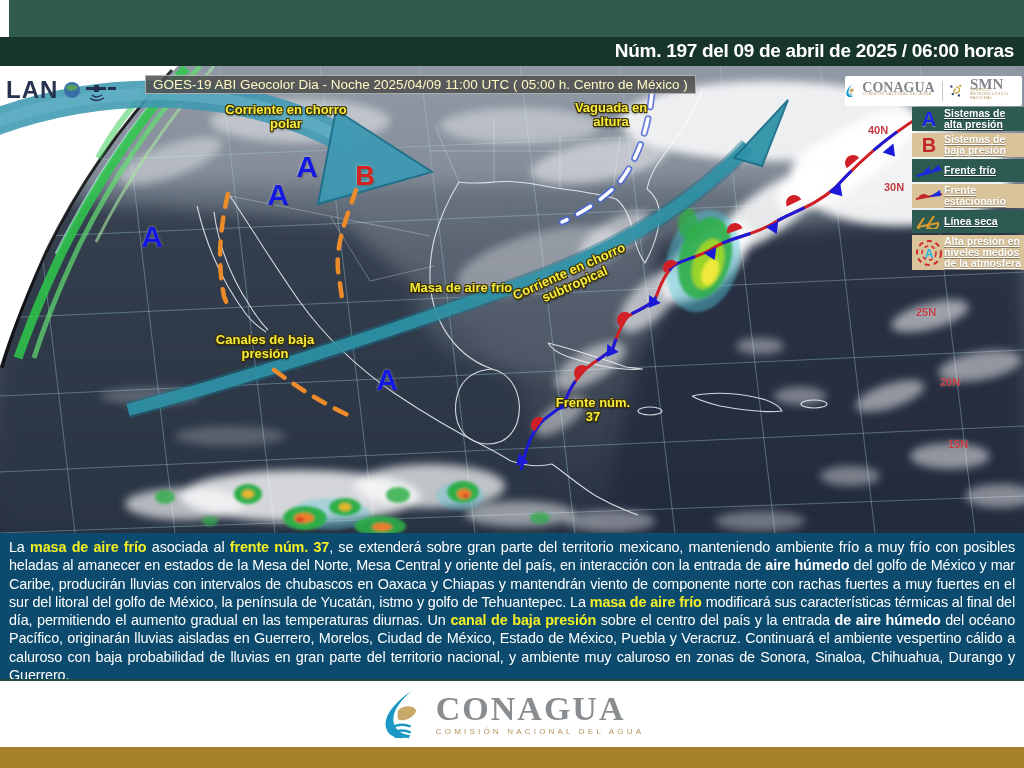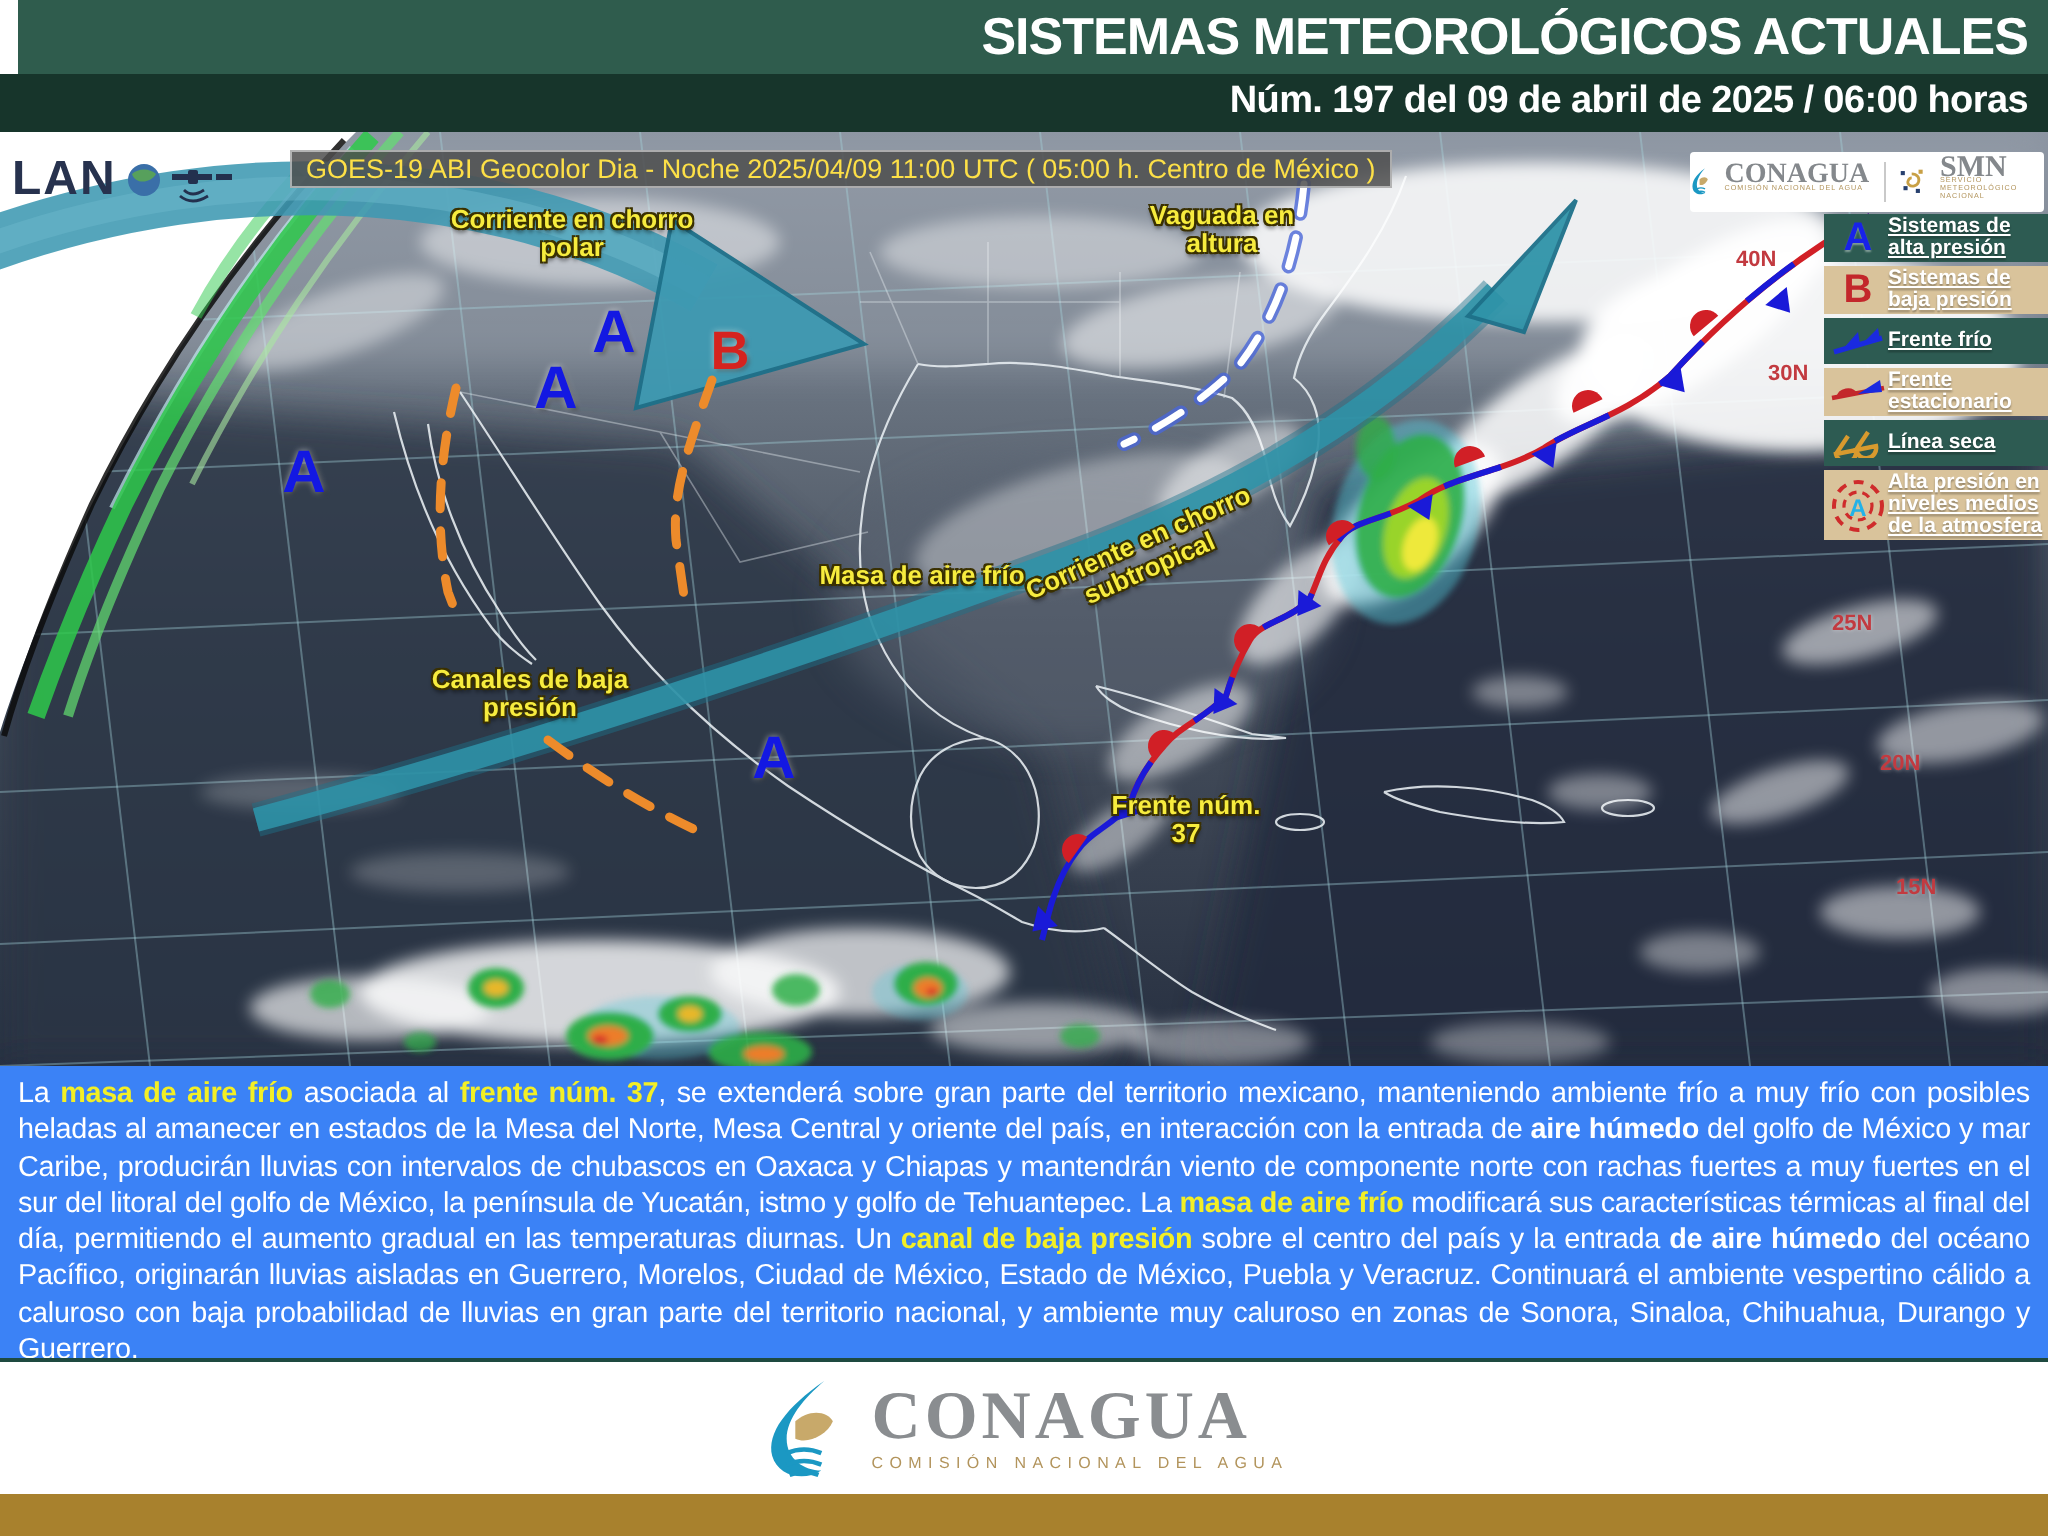--- a/index.html
+++ b/index.html
@@ -10,21 +10,21 @@
   .top-notch{position:absolute;left:0;top:0;width:9px;height:37px;background:#ffffff;}
   .top-title{position:absolute;right:10px;top:3px;color:#fff;font-size:26px;font-weight:bold;
              letter-spacing:-0.5px;white-space:nowrap;}
   .sub-bar{position:absolute;left:0;top:37px;width:1024px;height:29px;background:#17352b;}
   .sub-title{position:absolute;right:10px;top:3px;color:#fff;font-size:19px;font-weight:bold;
              letter-spacing:-0.3px;white-space:nowrap;}
   
   .map{position:absolute;left:0;top:66px;width:1024px;height:467px;background:#46505f;}
   .map svg.art{position:absolute;left:0;top:0;}
   .map-caption{position:absolute;left:145px;top:9px;background:rgba(78,78,78,.85);
-               color:#fde047;font-size:13.5px;padding:1px 7px;white-space:nowrap;
+               color:#fef9c3;font-size:13.5px;padding:1px 7px;white-space:nowrap;
                border:1px solid rgba(255,255,255,.5);}
   .lanot{position:absolute;left:6px;top:10px;display:flex;align-items:center;gap:4px;}
   .lanot-txt{font-size:24px;font-weight:bold;color:#27324e;letter-spacing:1px;}
   
   .mlbl{position:absolute;color:#f7ec3e;font-weight:bold;font-size:13px;line-height:14px;
         text-align:center;
         text-shadow:-1px -1px 0 #3a3000,1px -1px 0 #3a3000,-1px 1px 0 #3a3000,1px 1px 0 #3a3000,0 2px 2px rgba(0,0,0,.6);}
   .mark{position:absolute;font-size:30px;font-weight:bold;transform:translate(-50%,-50%);
         text-shadow:0 0 3px rgba(255,255,255,.55),1px 1px 2px rgba(0,0,0,.5);}
   .mark.a{color:#1318e2;}
@@ -43,21 +43,21 @@
   .lg-row{display:flex;align-items:center;min-height:21px;padding:1px 2px;}
   .lg-row.g{background:#2d5b52;}
   .lg-row.t{background:#d9c39b;}
   .lg-ic{width:30px;min-width:30px;display:flex;align-items:center;justify-content:center;}
   .lg-lab{color:#fff;font-size:10.5px;line-height:11px;font-weight:bold;
           text-shadow:0 1px 1px rgba(0,0,0,.35);text-decoration:underline;}
   .lg-A{color:#1822e8;font-size:20px;font-weight:bold;line-height:20px;
         text-shadow:0 1px 1px rgba(255,255,255,.4);}
   .lg-B{color:#c3272b;font-size:20px;font-weight:bold;line-height:20px;}
   
-  .forecast{position:absolute;left:0;top:533px;width:1024px;height:146px;background:#3b82f6;
+  .forecast{position:absolute;left:0;top:533px;width:1024px;height:146px;background:#0c4a6e;
             box-sizing:border-box;padding:5px 9px 0 9px;}
   .forecast p{margin:0;color:#fff;font-size:14.4px;line-height:18.3px;text-align:justify;
               letter-spacing:-0.15px;}
   .forecast .hl{color:#f3ef25;font-weight:bold;}
   .forecast .bb{font-weight:bold;}
   
   .footer-white{position:absolute;left:0;top:679px;width:1024px;height:68px;background:#fff;
                 border-top:2px solid #1e4a40;display:flex;align-items:center;justify-content:center;}
   .f-logo{display:flex;align-items:center;gap:12px;}
   .f-name{font-family:"Liberation Serif","DejaVu Serif",serif;font-size:34px;font-weight:bold;
@@ -65,21 +65,20 @@
   .f-sub{font-size:8px;color:#b2945c;letter-spacing:3.2px;margin-top:3px;}
   .footer-gold{position:absolute;left:0;top:747px;width:1024px;height:21px;background:#a8812d;}
 </style>
 </head>
 <body>
 
 <div class="page">
 
   <div class="top-bar">
     <div class="top-notch"></div>
-    <div class="top-title">SISTEMAS METEOROLÓGICOS ACTUALES</div>
   </div>
   <div class="sub-bar">
     <div class="sub-title">Núm. 197 del 09 de abril de 2025 / 06:00 horas</div>
   </div>
 
   <div class="map">
     <svg class="art" width="1024" height="467" viewBox="0 0 1024 467">
       <defs>
         <linearGradient id="bg" x1="0" y1="0" x2="0" y2="1">
           <stop offset="0" stop-color="#8a93a0"></stop>

